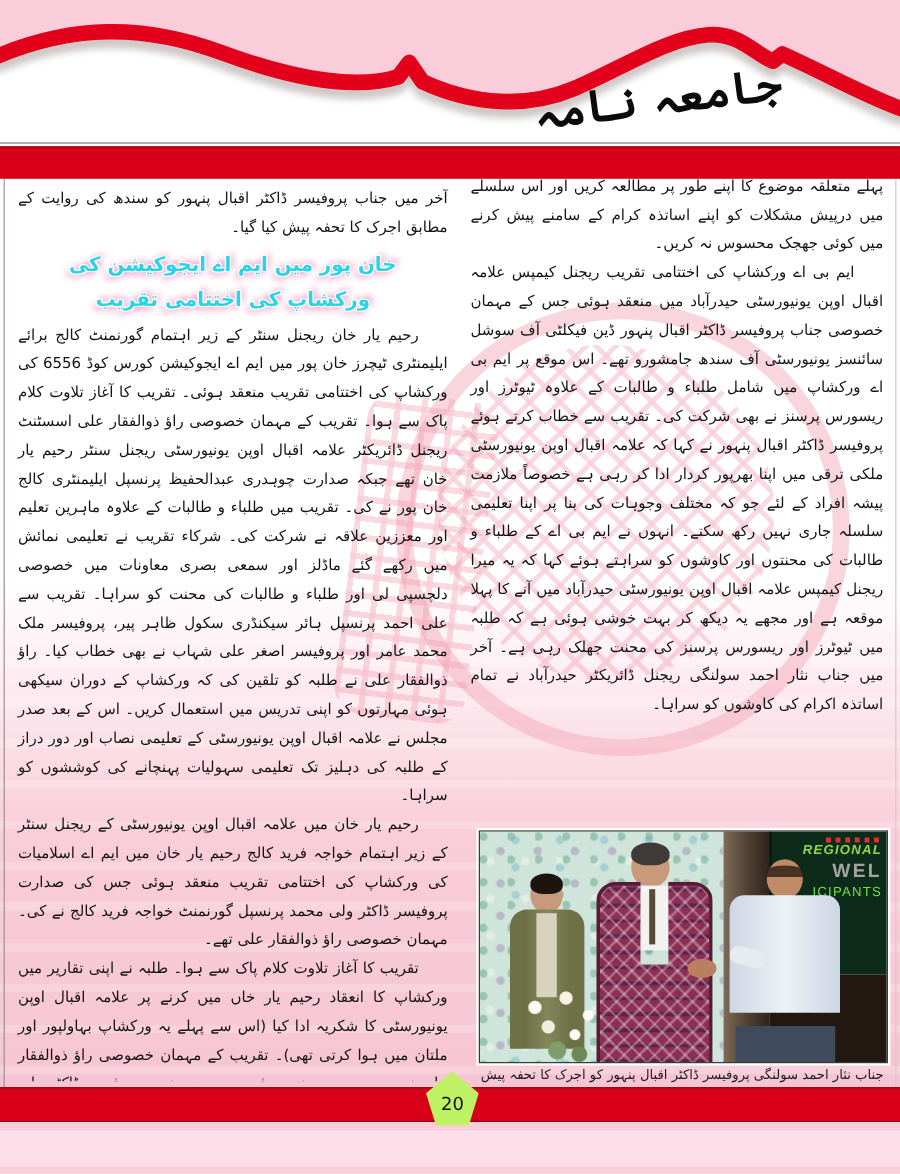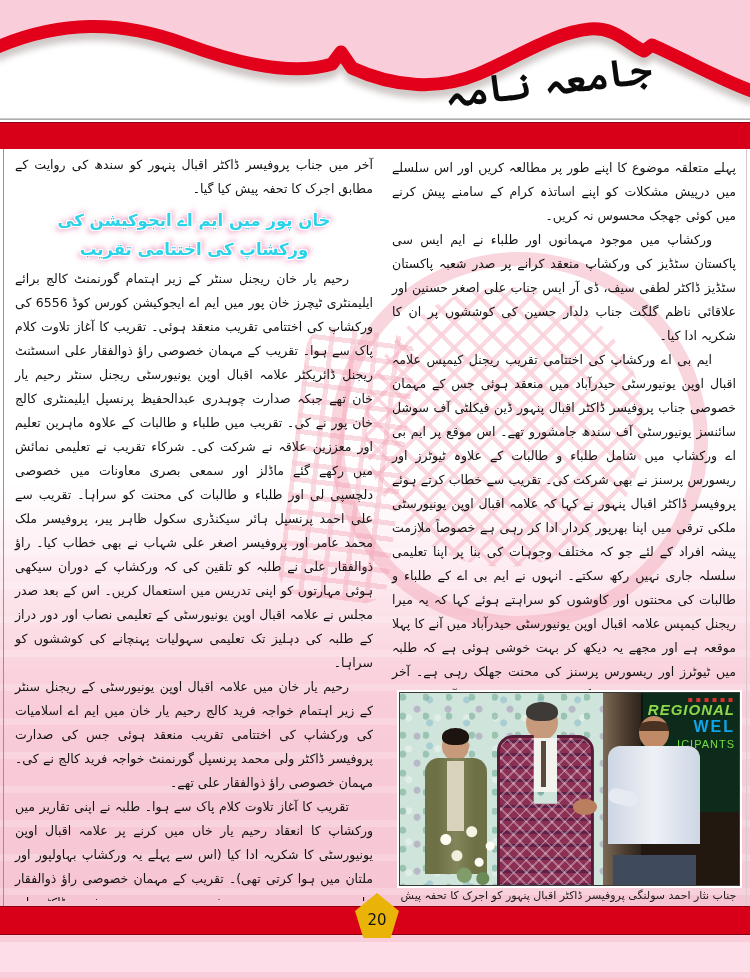--- a/index.html
+++ b/index.html
@@ -22,21 +22,21 @@
   .wm{position:absolute;z-index:0;pointer-events:none;}
   .wm-circle{left:330px;top:252px;width:350px;height:350px;border-radius:50%;border:14px solid rgba(243,168,184,.48);}
   .wm-pattern{left:365px;top:287px;width:280px;height:280px;border-radius:50%;opacity:.45;
     background:repeating-linear-gradient(45deg,rgba(240,150,170,.8) 0 4px,transparent 4px 18px),
                repeating-linear-gradient(-45deg,rgba(240,150,170,.8) 0 4px,transparent 4px 18px);}
   .wm-left{left:292px;top:330px;width:110px;height:270px;border-radius:24px;opacity:.5;transform:rotate(7deg);
     background:repeating-linear-gradient(0deg,rgba(240,150,170,.7) 0 5px,transparent 5px 16px),
                repeating-linear-gradient(90deg,rgba(240,150,170,.7) 0 5px,transparent 5px 22px);}
   
   .col{position:absolute;z-index:2;box-sizing:border-box;overflow:hidden;color:#141414;}
-  #col-right{left:388px;top:156px;width:352px;height:537px;padding:0 4px;}
+  #col-right{left:388px;top:143px;width:352px;height:537px;padding:0 4px;}
   #col-left{left:10px;top:153px;width:368px;height:748px;padding:0 5px;}
   .col p{margin:0;font-size:12.5px;line-height:24px;text-align:justify;}
   .col p.indent{text-indent:24px;}
   h2.section{margin:5px 12px 3px;font-size:16.5px;line-height:29px;text-align:center;font-weight:800;
     color:#2bd3e8;letter-spacing:0;
     text-shadow:-1px -1px 0 #fff,1px -1px 0 #fff,-1px 1px 0 #fff,1px 1px 0 #fff,
                 -3px 3px 5px rgba(226,70,150,.55),3px -3px 5px rgba(226,70,150,.55);}
   
   .photo{position:absolute;left:399px;top:692px;width:339px;height:192px;z-index:3;
     border:1px solid #3a3a3a;box-shadow:0 0 0 2px #fff;overflow:hidden;background:#cfe4da;}
@@ -44,22 +44,22 @@
     background-image:radial-gradient(circle at 12% 22%,rgba(110,170,145,.55) 0 3px,transparent 4px),
       radial-gradient(circle at 55% 60%,rgba(150,120,170,.4) 0 3px,transparent 4px),
       radial-gradient(circle at 80% 30%,rgba(120,180,200,.45) 0 3px,transparent 4px),
       radial-gradient(circle at 30% 80%,rgba(230,240,235,.8) 0 3px,transparent 4px);
     background-size:23px 19px,31px 27px,37px 23px,29px 31px;}
   .ph-pillar{position:absolute;left:60%;top:0;width:11%;height:100%;
     background:linear-gradient(90deg,#7d6a57,#4a3b2d 60%,#2e251c);}
   .ph-board{position:absolute;right:0;top:0;width:29%;height:62%;background:#0d2b1a;border-left:2px solid #08170f;
     text-align:right;padding:2px 4px;box-sizing:border-box;font-family:"Liberation Sans",sans-serif;}
   .board-frag{height:7px;overflow:hidden;color:#e03030;font-weight:bold;font-size:12px;line-height:14px;letter-spacing:1px;}
-  .board-l1{color:#8dd84a;font-style:italic;font-weight:bold;font-size:15px;letter-spacing:1px;line-height:15px;}
-  .board-l2{color:#0ea5e9;font-weight:bold;font-size:16px;line-height:19px;letter-spacing:2px;}
+  .board-l1{color:#8dd84a;font-style:italic;font-weight:bold;font-size:11px;letter-spacing:1px;line-height:15px;}
+  .board-l2{color:#a3a3a3;font-weight:bold;font-size:16px;line-height:19px;letter-spacing:2px;}
   .board-l3{color:#72e040;font-weight:normal;font-size:11px;line-height:16px;letter-spacing:1px;}
   .ph-below-board{position:absolute;right:0;top:62%;width:29%;height:38%;background:#23180f;}
   .man{position:absolute;}
   .head{position:relative;border-radius:50%;background:#c89a7c;}
   .hair{position:absolute;left:0;top:-3px;width:100%;height:55%;border-radius:50% 50% 40% 40%;background:#1d1410;}
   .man-left{left:6%;top:20%;width:21%;height:80%;}
   .man-left .head{width:27px;height:30px;margin:0 auto;}
   .man-left .body{position:absolute;left:6%;top:27px;width:88%;height:75%;border-radius:14px 14px 0 0;
     background:linear-gradient(90deg,#6e7046 20%,#83855a 50%,#6e7046 80%);}
   .man-left .shirt{position:absolute;left:38%;top:30px;width:24%;height:45%;background:#d9d2bd;}
@@ -89,21 +89,21 @@
       radial-gradient(circle at 35% 55%,#f2eedd 0 5px,transparent 6px),
       radial-gradient(circle at 65% 65%,#fdfdf3 0 4px,transparent 5px),
       radial-gradient(circle at 45% 85%,#7f9c6a 0 7px,transparent 8px),
       radial-gradient(circle at 70% 90%,#6c8a58 0 6px,transparent 7px);}
   .caption{position:absolute;left:399px;top:888px;width:339px;z-index:3;text-align:center;
     font-size:11px;line-height:16px;color:#1c1c1c;}
   
   .footer-bar{position:absolute;left:0;top:906px;width:750px;height:27px;background:#d80019;
     border-top:1px solid #8c0010;border-bottom:1px solid #8c0010;z-index:4;}
   .footer-light-strip{position:absolute;left:0;top:942px;width:750px;height:30px;background:#fcdde8;}
-  .pentagon{position:absolute;left:355px;top:893px;width:44px;height:45px;z-index:5;background:#eab308;
+  .pentagon{position:absolute;left:355px;top:893px;width:44px;height:45px;z-index:5;background:#bef264;
     clip-path:polygon(50% 0%,100% 40%,81% 100%,19% 100%,0% 40%);
     display:flex;align-items:center;justify-content:center;}
   .pentagon span{font-size:15px;color:#111;margin-top:8px;font-family:"DejaVu Sans",sans-serif;}
 </style>
 </head>
 <body>
 
 <div class="page">
 
   <div class="header">
@@ -122,21 +122,20 @@
   <div class="content-stripes"></div>
   <div class="edge-line-left"></div>
   <div class="edge-line-right"></div>
 
   <div class="wm wm-circle"></div>
   <div class="wm wm-pattern"></div>
   <div class="wm wm-left"></div>
 
   <div class="col" id="col-right">
     <p>پہلے متعلقہ موضوع کا اپنے طور پر مطالعہ کریں اور اس سلسلے میں درپیش مشکلات کو اپنے اساتذہ کرام کے سامنے پیش کرنے میں کوئی جھجک محسوس نہ کریں۔</p>
-    <p class="indent">ورکشاپ میں موجود مہمانوں اور طلباء نے ایم ایس سی پاکستان سٹڈیز کی ورکشاپ منعقد کرانے پر صدر شعبہ پاکستان سٹڈیز ڈاکٹر لطفی سیف، ڈی آر ایس جناب علی اصغر حسنین اور علاقائی ناظم گلگت جناب دلدار حسین کی کوششوں پر ان کا شکریہ ادا کیا۔</p>
     <p class="indent">ایم بی اے ورکشاپ کی اختتامی تقریب ریجنل کیمپس علامہ اقبال اوپن یونیورسٹی حیدرآباد میں منعقد ہوئی جس کے مہمان خصوصی جناب پروفیسر ڈاکٹر اقبال پنہور ڈین فیکلٹی آف سوشل سائنسز یونیورسٹی آف سندھ جامشورو تھے۔ اس موقع پر ایم بی اے ورکشاپ میں شامل طلباء و طالبات کے علاوہ ٹیوٹرز اور ریسورس پرسنز نے بھی شرکت کی۔ تقریب سے خطاب کرتے ہوئے پروفیسر ڈاکٹر اقبال پنہور نے کہا کہ علامہ اقبال اوپن یونیورسٹی ملکی ترقی میں اپنا بھرپور کردار ادا کر رہی ہے خصوصاً ملازمت پیشہ افراد کے لئے جو کہ مختلف وجوہات کی بنا پر اپنا تعلیمی سلسلہ جاری نہیں رکھ سکتے۔ انہوں نے ایم بی اے کے طلباء و طالبات کی محنتوں اور کاوشوں کو سراہتے ہوئے کہا کہ یہ میرا ریجنل کیمپس علامہ اقبال اوپن یونیورسٹی حیدرآباد میں آنے کا پہلا موقعہ ہے اور مجھے یہ دیکھ کر بہت خوشی ہوئی ہے کہ طلبہ میں ٹیوٹرز اور ریسورس پرسنز کی محنت جھلک رہی ہے۔ آخر میں جناب نثار احمد سولنگی ریجنل ڈائریکٹر حیدرآباد نے تمام اساتذہ اکرام کی کاوشوں کو سراہا۔</p>
   </div>
 
   <div class="col" id="col-left">
     <p>آخر میں جناب پروفیسر ڈاکٹر اقبال پنہور کو سندھ کی روایت کے مطابق اجرک کا تحفہ پیش کیا گیا۔</p>
     <h2 class="section">خان پور میں ایم اے ایجوکیشن کی ورکشاپ کی اختتامی تقریب</h2>
     <p class="indent">رحیم یار خان ریجنل سنٹر کے زیر اہتمام گورنمنٹ کالج برائے ایلیمنٹری ٹیچرز خان پور میں ایم اے ایجوکیشن کورس کوڈ 6556 کی ورکشاپ کی اختتامی تقریب منعقد ہوئی۔ تقریب کا آغاز تلاوت کلام پاک سے ہوا۔ تقریب کے مہمان خصوصی راؤ ذوالفقار علی اسسٹنٹ ریجنل ڈائریکٹر علامہ اقبال اوپن یونیورسٹی ریجنل سنٹر رحیم یار خان تھے جبکہ صدارت چوہدری عبدالحفیظ پرنسپل ایلیمنٹری کالج خان پور نے کی۔ تقریب میں طلباء و طالبات کے علاوہ ماہرین تعلیم اور معززین علاقہ نے شرکت کی۔ شرکاء تقریب نے تعلیمی نمائش میں رکھے گئے ماڈلز اور سمعی بصری معاونات میں خصوصی دلچسپی لی اور طلباء و طالبات کی محنت کو سراہا۔ تقریب سے علی احمد پرنسپل ہائر سیکنڈری سکول ظاہر پیر، پروفیسر ملک محمد عامر اور پروفیسر اصغر علی شہاب نے بھی خطاب کیا۔ راؤ ذوالفقار علی نے طلبہ کو تلقین کی کہ ورکشاپ کے دوران سیکھی ہوئی مہارتوں کو اپنی تدریس میں استعمال کریں۔ اس کے بعد صدر مجلس نے علامہ اقبال اوپن یونیورسٹی کے تعلیمی نصاب اور دور دراز کے طلبہ کی دہلیز تک تعلیمی سہولیات پہنچانے کی کوششوں کو سراہا۔</p>
     <p class="indent">رحیم یار خان میں علامہ اقبال اوپن یونیورسٹی کے ریجنل سنٹر کے زیر اہتمام خواجہ فرید کالج رحیم یار خان میں ایم اے اسلامیات کی ورکشاپ کی اختتامی تقریب منعقد ہوئی جس کی صدارت پروفیسر ڈاکٹر ولی محمد پرنسپل گورنمنٹ خواجہ فرید کالج نے کی۔ مہمان خصوصی راؤ ذوالفقار علی تھے۔</p>
     <p class="indent">تقریب کا آغاز تلاوت کلام پاک سے ہوا۔ طلبہ نے اپنی تقاریر میں ورکشاپ کا انعقاد رحیم یار خاں میں کرنے پر علامہ اقبال اوپن یونیورسٹی کا شکریہ ادا کیا (اس سے پہلے یہ ورکشاپ بہاولپور اور ملتان میں ہوا کرتی تھی)۔ تقریب کے مہمان خصوصی راؤ ذوالفقار علی نے ریسورس پرسنز پروفیسر محمد یونس، پروفیسر ڈاکٹر ولی محمد، پروفیسر رفیق لغاری اور پروفیسر سعید احمد سعید کا شکریہ ادا کیا اور ان کے تعاون کی تعریف کی۔ صدر مجلس ڈاکٹر ولی محمد نے اپنے خطاب میں اوپن یونیورسٹی کے لیے اپنے بھرپور تعاون کی یقین دہانی کرائی۔</p>
   </div>

